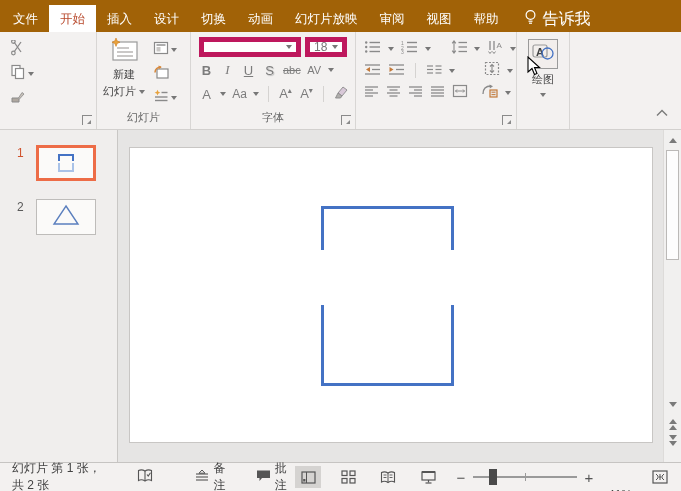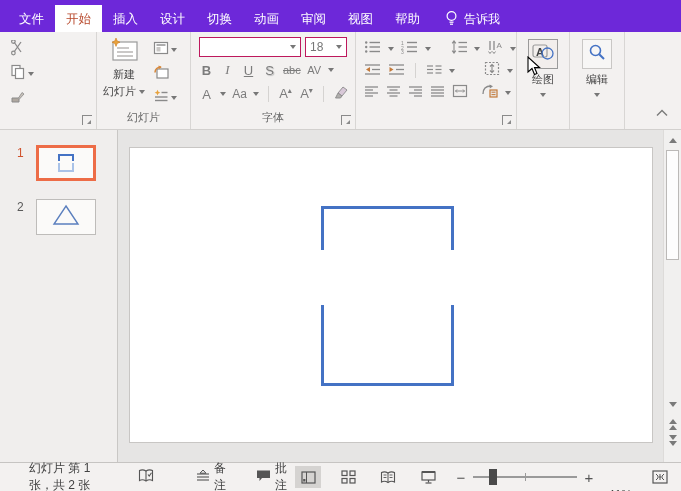--- a/index.html
+++ b/index.html
@@ -2,26 +2,26 @@
 <html><head>
 <meta charset="utf-8">
 <style>
   * { margin:0; padding:0; box-sizing:border-box; }
   html,body { width:681px; height:491px; overflow:hidden;
     font-family:"Liberation Sans", sans-serif; background:#E6E5E4; }
   .app { position:relative; width:681px; height:491px; }
 
   
   .titlebar { position:absolute; top:0; left:0; width:681px; height:33px;
-    background:#6d28d9; display:flex; align-items:flex-end; padding-left:8px; }
+    background:#a16207; display:flex; align-items:flex-end; padding-left:2px; }
   .tab { color:#fff; font-size:12.5px; padding:0 11px; height:28px;
     display:flex; align-items:center; cursor:default; }
   .tab.active { background:#fff; color:#B7472A; }
   .tellme { display:flex; align-items:center; gap:6px; color:#fff;
-    font-size:12px; height:28px; margin-left:14px; }
+    font-size:16px; height:28px; margin-left:14px; }
   .share { display:flex; align-items:center; gap:6px; color:#fff;
     font-size:12.5px; height:28px; margin-left:auto; padding-right:18px; }
 
   
   .ribbon { position:absolute; top:32px; left:0; width:681px; height:98px;
     background:#F3F1F0; border-bottom:1px solid #D2D0CE; display:flex; }
   .rgroup { position:relative; height:100%; border-right:1px solid #D8D6D4;
     padding-top:5px; }
   .rgroup-label { position:absolute; bottom:4px; left:0; right:0;
     text-align:center; font-size:11px; color:#666; }
@@ -39,21 +39,21 @@
   
   .g-clip { width:97px; }
   .g-clip .cols { display:flex; padding-left:8px; gap:8px; }
 
   
   .g-slides { width:94px; }
   .g-slides .cols { display:flex; padding-left:6px; gap:6px; }
 
   
   .g-font { width:165px; padding-left:8px; }
-  .combo { background:#fff; border:1px solid #be185d; height:20px;
+  .combo { background:#fff; border:5px solid #be185d; height:20px;
     display:flex; align-items:center; justify-content:space-between;
     padding:0 4px; font-size:12px; color:#767676; }
   .fbtn { font-size:13px; color:#7c7c7c; min-width:15px; text-align:center; }
   .frow { display:flex; align-items:center; gap:6px; height:22px; margin-top:2px; }
 
   
   .g-para { width:161px; padding-left:8px; }
   .prow { display:flex; align-items:center; gap:7px; height:21px; margin-top:1px; }
 
   
@@ -96,21 +96,21 @@
     align-items:center; justify-content:center; }
   .sc-thumb { position:absolute; left:2px; top:20px; width:13px; height:110px;
     background:#FDFDFD; border:1px solid #BBB9B7; }
   .tri-up { width:0;height:0;border-left:4px solid transparent;border-right:4px solid transparent;border-bottom:5px solid #7a7a7a; }
   .tri-dn { width:0;height:0;border-left:4px solid transparent;border-right:4px solid transparent;border-top:5px solid #7a7a7a; }
   .dbl { display:flex; flex-direction:column; gap:1px; align-items:center; }
 
   
   .statusbar { position:absolute; left:0; top:462px; width:681px; height:29px;
     background:#F3F1F0; border-top:1px solid #C6C4C2; display:flex;
-    align-items:center; font-size:12px; color:#424242;padding-left:17px; }
+    align-items:center; font-size:12px; color:#424242; }
   .sb-item { display:flex; align-items:center; gap:4px; padding:0 8px; height:100%; }
   .viewbtn { width:26px; height:22px; display:flex; align-items:center;
     justify-content:center; }
   .viewbtn.sel { background:#D5D3D1; }
   .zoomtrack { position:relative; width:104px; height:2px; background:#9a9a9a; margin:0 6px; }
   .zoomtick { position:absolute; left:50%; top:-3px; width:1px; height:8px; background:#9a9a9a; }
   .zoomthumb { position:absolute; left:16px; top:-7px; width:8px; height:16px; background:#4A4A4A; }
   .zsign { font-size:15px; color:#555; width:12px; text-align:center; }
 
   .cursor { position:absolute; left:527px; top:56px; z-index:50; }
@@ -120,20 +120,21 @@
 
 <div class="app">
 
   <div class="titlebar">
     <div class="tab">文件</div>
     <div class="tab active">开始</div>
     <div class="tab">插入</div>
     <div class="tab">设计</div>
     <div class="tab">切换</div>
     <div class="tab">动画</div>
+    <div class="tab">幻灯片放映</div>
     <div class="tab">审阅</div>
     <div class="tab">视图</div>
     <div class="tab">帮助</div>
     <div class="tellme">
       <span>
         <svg width="13" height="16" viewBox="0 0 13 16">
             <circle cx="6.5" cy="6" r="4.4" fill="none" stroke="#fff" stroke-width="1.2"></circle>
             <line x1="4.5" y1="12.2" x2="8.5" y2="12.2" stroke="#fff" stroke-width="1.2"></line>
             <line x1="5" y1="14.2" x2="8" y2="14.2" stroke="#fff" stroke-width="1.2"></line>
           </svg>
@@ -426,34 +427,20 @@
             </svg>
         </span>
       </div>
       <div class="drawlbl">绘图</div>
       <div class="drawcaret">
           <span class="caret"></span>
         </div>
       <div class="rgroup-label" style="bottom:-2px;"></div>
     </div>
 
-    <div class="rgroup g-edit">
-      <div class="iconbox">
-        <span>
-          <svg width="18" height="18" viewBox="0 0 18 18">
-              <circle cx="7.5" cy="7.5" r="5" fill="none" stroke="#4472C4" stroke-width="1.6"></circle>
-              <line x1="11.2" y1="11.2" x2="16" y2="16" stroke="#4472C4" stroke-width="2"></line>
-            </svg>
-        </span>
-      </div>
-      <div class="drawlbl">编辑</div>
-      <div class="drawcaret">
-          <span class="caret"></span>
-        </div>
-    </div>
 
     <div class="rgroup" style="flex:1;border-right:none;">
       <span class="ribbon-chevron">
         <svg width="14" height="8" viewBox="0 0 14 8">
             <path d="M2 6.5 L7 1.5 L12 6.5" fill="none" stroke="#7a7a7a" stroke-width="1.4"></path>
           </svg>
       </span>
     </div>
   </div>
 
@@ -520,21 +507,21 @@
       <span>
         <svg width="14" height="13" viewBox="0 0 14 13">
             <line x1="1" y1="5" x2="13" y2="5" stroke="#555" stroke-width="1.1"></line>
             <path d="M7 1 L10 4.2 L4 4.2 Z" fill="none" stroke="#555" stroke-width="1"></path>
             <line x1="1" y1="8" x2="13" y2="8" stroke="#555" stroke-width="1.1"></line>
             <line x1="1" y1="11" x2="13" y2="11" stroke="#555" stroke-width="1.1"></line>
           </svg>
       </span>
       <span>备注</span>
     </div>
-    <div class="sb-item" style="margin-left:14px;text-align:center;">
+    <div class="sb-item" style="margin-left:14px;">
       <span>
         <svg width="15" height="13" viewBox="0 0 15 13">
             <path d="M1 1.5 L14 1.5 L14 9 L6 9 L3.5 12 L3.5 9 L1 9 Z" fill="#555"></path>
           </svg>
       </span>
       <span>批注</span>
     </div>
 
     <div style="margin-left:auto;display:flex;align-items:center;">
       <div class="viewbtn sel">

